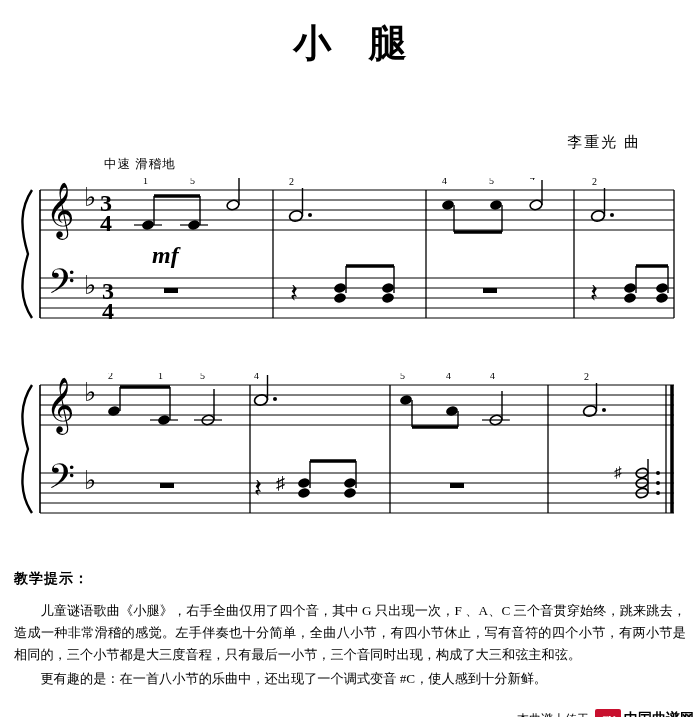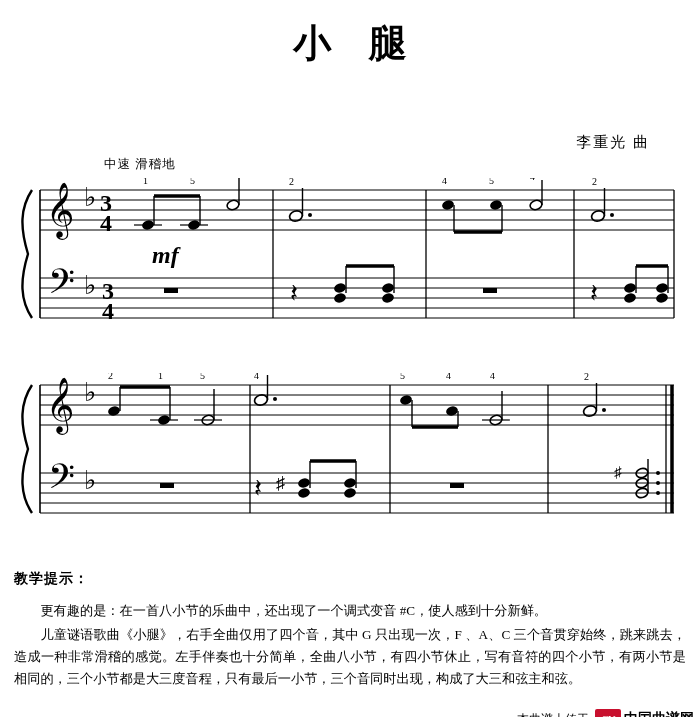--- a/index.html
+++ b/index.html
@@ -24,21 +24,21 @@
     text-align: center;
     font-family: "Liberation Serif", serif;
     font-size: 38px;
     font-weight: bold;
     letter-spacing: 14px;
     margin: 18px 0 0 0;
     padding-left: 14px;
   }
   .composer {
     position: absolute;
-    right: 50px;
+    right: 59px;
     top: 115px;
     font-family: "Liberation Serif", serif;
     font-size: 15px;
     letter-spacing: 2px;
   }
   .tempo-mark {
     position: absolute;
     left: 104px;
     top: 138px;
     font-size: 12.5px;
@@ -354,22 +354,22 @@
       <circle cx="640" cy="120" r="2" fill="#000"></circle>
     </g>
 
     <line x1="648" y1="12" x2="648" y2="140" stroke="#000" stroke-width="1.3"></line>
     <line x1="654" y1="12" x2="654" y2="140" stroke="#000" stroke-width="3.5"></line>
   </svg>
 
   <div class="teaching-head">教学提示：</div>
 
   <div class="body-text">
+    <p>儿童谜语歌曲《小腿》，右手全曲仅用了四个音，其中 G 只出现一次，F 、A、C 三个音贯穿始终，跳来跳去，造成一种非常滑稽的感觉。左手伴奏也十分简单，全曲八小节，有四小节休止，写有音符的四个小节，有两小节是相同的，三个小节都是大三度音程，只有最后一小节，三个音同时出现，构成了大三和弦主和弦。</p>
     <p>更有趣的是：在一首八小节的乐曲中，还出现了一个调式变音 #C，使人感到十分新鲜。</p>
-    <p>儿童谜语歌曲《小腿》，右手全曲仅用了四个音，其中 G 只出现一次，F 、A、C 三个音贯穿始终，跳来跳去，造成一种非常滑稽的感觉。左手伴奏也十分简单，全曲八小节，有四小节休止，写有音符的四个小节，有两小节是相同的，三个小节都是大三度音程，只有最后一小节，三个音同时出现，构成了大三和弦主和弦。</p>
   </div>
 
   <div class="footer">
     <span class="footer-text">本曲谱上传于</span>
     <span class="logo-box">
       <span class="logo-mark">CN</span>
       <span class="logo-text">中国曲谱网</span>
     </span>
   </div>
 

